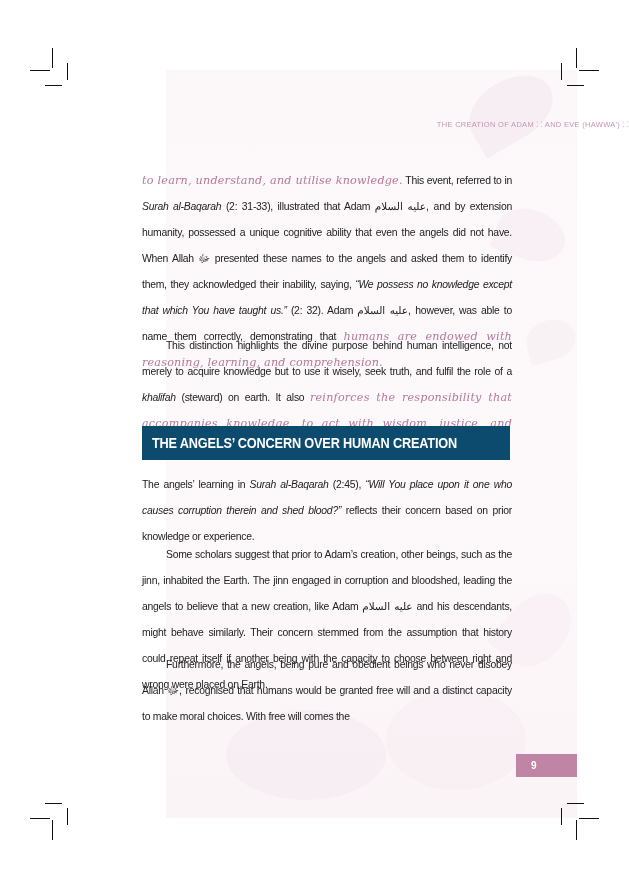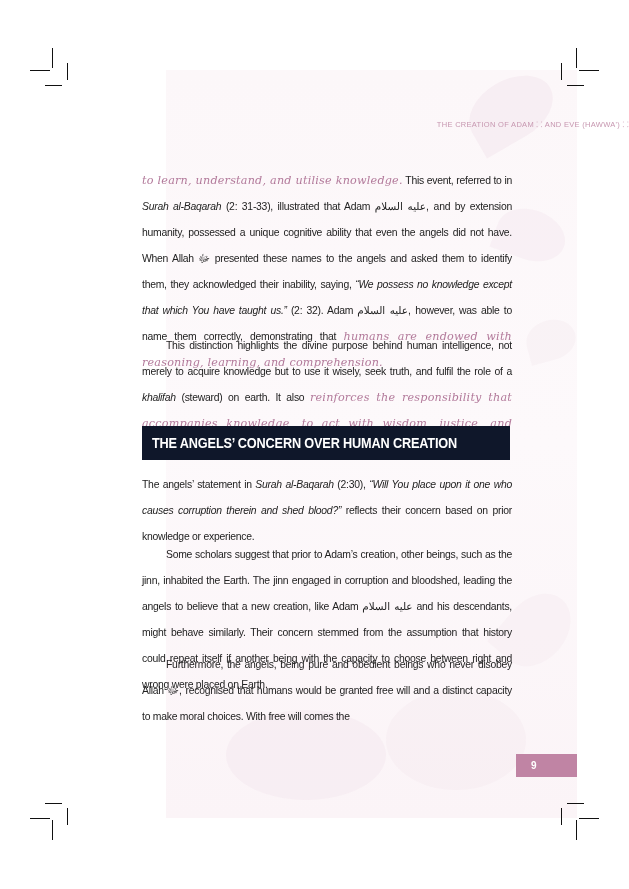--- a/index.html
+++ b/index.html
@@ -26,21 +26,21 @@
     font-family: "Liberation Sans", sans-serif;
   }
   .indent { text-indent: 24px; }
   .script {
     font-family: "DejaVu Serif", serif; font-style: italic; color: #b2799a;
     font-size: 11.2px; letter-spacing: 0.2px;
   }
   em { font-style: italic; }
   .section-bar {
     position: absolute; left: 142px; top: 426px; width: 368px; height: 34px;
-    background: #0f172a; color: #fff;
+    background: #0c4a6e; color: #fff;
     display: flex; align-items: center; padding-left: 10px; box-sizing: border-box;
     font-family: "Liberation Sans", sans-serif; font-weight: bold;
     font-size: 15.5px; letter-spacing: -0.2px; transform-origin: left center;
   }
   .section-bar span { display: inline-block; transform: scaleX(0.82); transform-origin: left center; white-space: nowrap; }
   .page-number {
     position: absolute; left: 516px; top: 754px; width: 61px; height: 23px;
     background: #c084a4; color: #fff; font-size: 10px; font-weight: bold;
     display: flex; align-items: center; padding-left: 15px; box-sizing: border-box;
   }
@@ -79,19 +79,19 @@
 
 <div class="running-head">THE CREATION OF ADAM ⸬ AND EVE (HAWWA') ⸬</div>
 
 <div class="text-block" style="top:168px;"><span class="script">to learn, understand, and utilise knowledge.</span><span> This event, referred to in </span><em>Surah al-Baqarah</em><span> (2: 31-33), illustrated that Adam عليه السلام, and by extension humanity, possessed a unique cognitive ability that even the angels did not have. When Allah ﷻ presented these names to the angels and asked them to identify them, they acknowledged their inability, saying, </span><em>“We possess no knowledge except that which You have taught us.”</em><span> (2: 32). Adam عليه السلام, however, was able to name them correctly, demonstrating that </span><span class="script">humans are endowed with reasoning, learning, and comprehension.</span></div>
 <div class="text-block indent" style="top:333px;"><span>This distinction highlights the divine purpose behind human intelligence, not merely to acquire knowledge but to use it wisely, seek truth, and fulfil the role of a </span><em>khalifah</em><span> (steward) on earth. It also </span><span class="script">reinforces the responsibility that accompanies knowledge, to act with wisdom, justice, and adherence to Allah’s guidance.</span></div>
 
 <div class="section-bar">
   <span>THE ANGELS’ CONCERN OVER HUMAN CREATION</span>
 </div>
 
-<div class="text-block" style="top:472px;"><span>The angels’ statement in </span><em>Surah al-Baqarah</em><span> (2:30), </span><em>“Will You place upon it one who causes corruption therein and shed blood?”</em><span> reflects their concern based on prior knowledge or experience.</span></div>
+<div class="text-block" style="top:472px;"><span>The angels’ learning in </span><em>Surah al-Baqarah</em><span> (2:45), </span><em>“Will You place upon it one who causes corruption therein and shed blood?”</em><span> reflects their concern based on prior knowledge or experience.</span></div>
 <div class="text-block indent" style="top:542px;"><span>Some scholars suggest that prior to Adam’s creation, other beings, such as the jinn, inhabited the Earth. The jinn engaged in corruption and bloodshed, leading the angels to believe that a new creation, like Adam عليه السلام and his descendants, might behave similarly. Their concern stemmed from the assumption that history could repeat itself if another being with the capacity to choose between right and wrong were placed on Earth.</span></div>
 <div class="text-block indent" style="top:652px;"><span>Furthermore, the angels, being pure and obedient beings who never disobey Allah ﷻ, recognised that humans would be granted free will and a distinct capacity to make moral choices. With free will comes the</span></div>
 
 <div class="page-number">
   <span>9</span>
 </div>
 
 </body></html>

